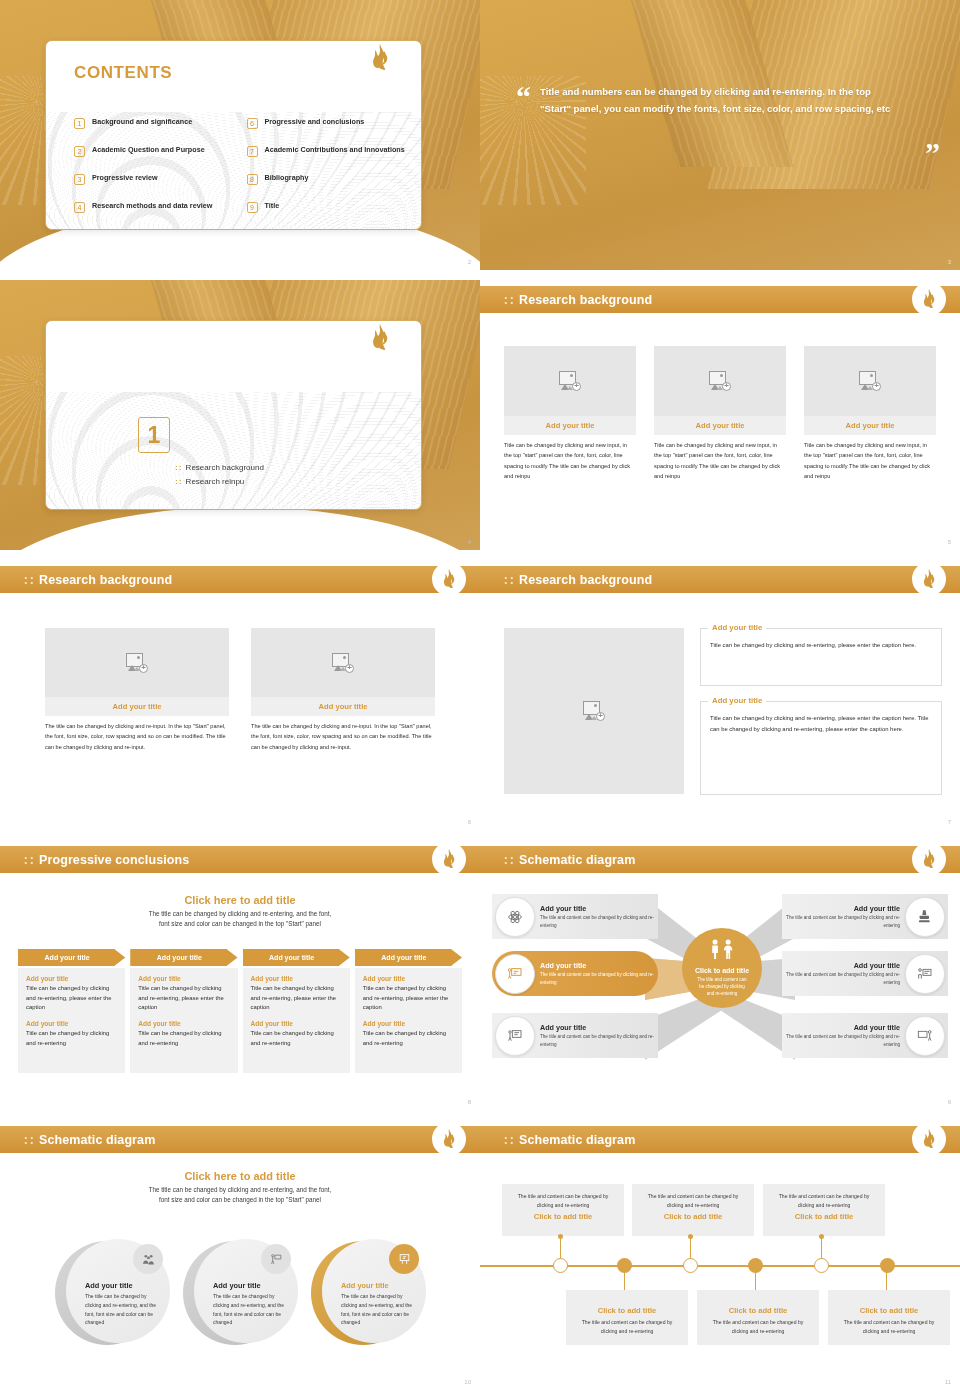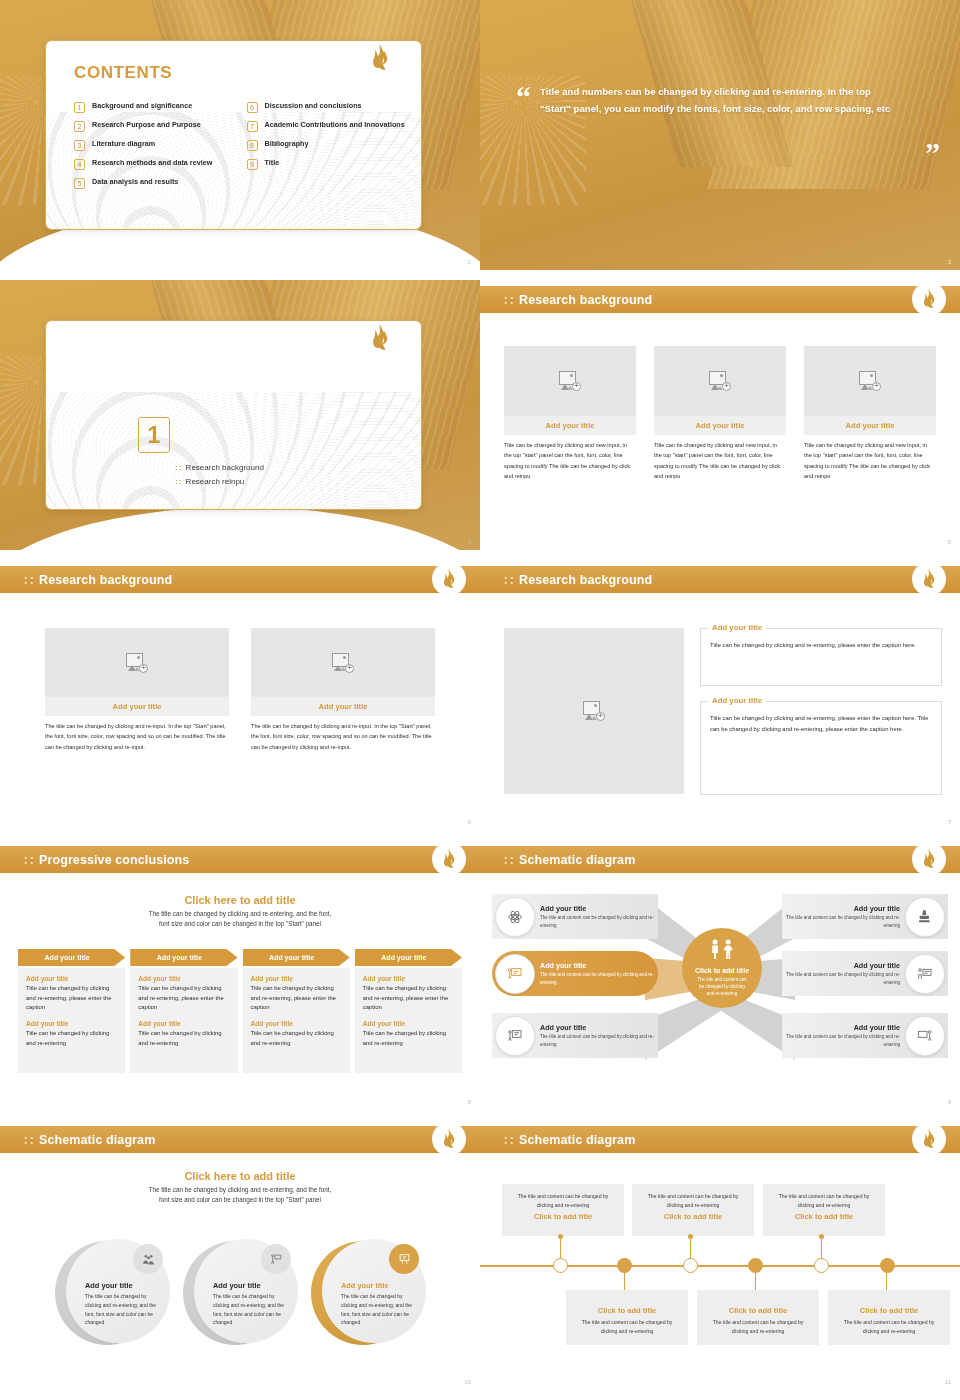--- a/index.html
+++ b/index.html
@@ -69,21 +69,21 @@
   .flame{ position:absolute; right:30px; top:3px; width:22px; height:26px; }
   .flame svg{ width:100%; height:100%; display:block; }
 
   
   .contents-title{
     position:absolute; left:28px; top:22px;
     font-size:17px; font-weight:bold; letter-spacing:.6px; color:#d79b3c;
   }
   .toc{ position:absolute; left:28px; top:60px; right:16px; display:flex; gap:14px; }
   .toc-col{ width:178px; }
-  .toc-item{ display:flex; align-items:flex-start; gap:7px; margin-bottom:7px; }
+  .toc-item{ display:flex; align-items:flex-start; gap:7px; margin-bottom:7px;margin-top:16px; }
   .toc-num{
     width:11px; height:11px; flex:0 0 11px; border:1px solid #dfae54; border-radius:2px;
     color:#c98f2f; font-size:7px; line-height:10px; text-align:center; margin-top:1px;
   }
   .toc-label{ font-size:7.2px; font-weight:bold; color:#2b2b2b; line-height:1.35; }
 
   
   .quote-wrap{ position:absolute; left:60px; top:84px; right:58px; }
   .qmark{ position:absolute; color:#fff; font-size:30px; font-weight:bold; line-height:.75; font-family:"Liberation Serif", serif; }
   .qmark.open{ left:-24px; top:2px; }
@@ -232,39 +232,39 @@
       </div>
       <div class="contents-title">CONTENTS</div>
       <div class="toc">
         <div class="toc-col">
           <div class="toc-item">
               <span class="toc-num">1</span>
               <span class="toc-label">Background and significance</span>
             </div>
           <div class="toc-item">
               <span class="toc-num">2</span>
-              <span class="toc-label">Research Purpose and Purpose</span>
+              <span class="toc-label">Academic Question and Purpose</span>
             </div>
           <div class="toc-item">
               <span class="toc-num">3</span>
-              <span class="toc-label">Literature diagram</span>
+              <span class="toc-label">Progressive review</span>
             </div>
           <div class="toc-item">
               <span class="toc-num">4</span>
               <span class="toc-label">Research methods and data review</span>
             </div>
           <div class="toc-item">
               <span class="toc-num">5</span>
               <span class="toc-label">Data analysis and results</span>
             </div>
         </div>
         <div class="toc-col">
           <div class="toc-item">
               <span class="toc-num">6</span>
-              <span class="toc-label">Discussion and conclusions</span>
+              <span class="toc-label">Progressive and conclusions</span>
             </div>
           <div class="toc-item">
               <span class="toc-num">7</span>
               <span class="toc-label">Academic Contributions and Innovations</span>
             </div>
           <div class="toc-item">
               <span class="toc-num">8</span>
               <span class="toc-label">Bibliography</span>
             </div>
           <div class="toc-item">

